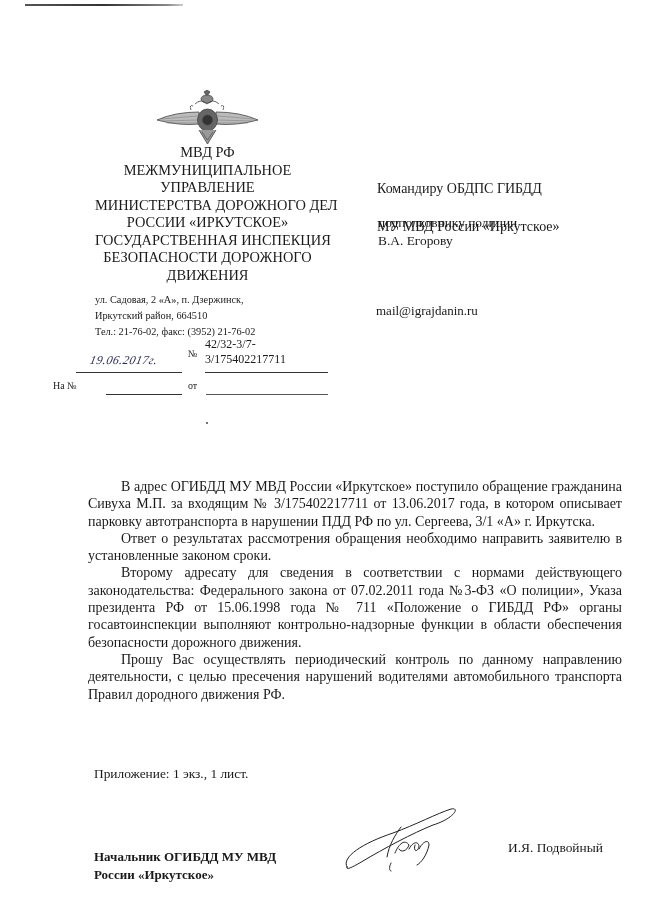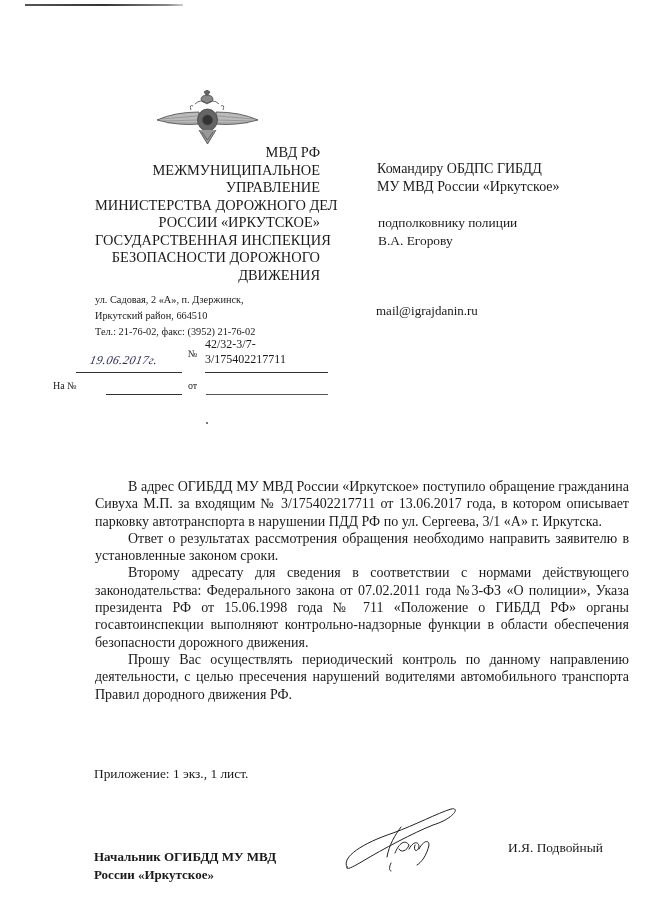--- a/index.html
+++ b/index.html
@@ -11,21 +11,21 @@
   .top-line {
     left: 25px; top: 4px; width: 158px; height: 2px;
     background: linear-gradient(90deg, #555 0%, #333 50%, #888 90%, #ccc 100%);
   }
   .emblem { left: 155px; top: 90px; width: 105px; height: 56px; }
 
   .org-block {
     left: 95px; top: 144px; width: 225px; text-align: center;
     font-size: 14.4px; line-height: 17.5px; letter-spacing: 0px;
   }
-  .org-block div { white-space: nowrap; text-align: right; }
+  .org-block div { white-space: nowrap; }
   .addr-block {
     left: 95px; top: 292px; width: 225px; 
     font-size: 10.3px; line-height: 16px;
   }
   .addr-block div { white-space: nowrap; }
 
   .reg-date-line { left: 76px; top: 372px; width: 106px; border-top: 1px solid #333; }
   .reg-date-val {
     left: 90px; top: 353px; font-style: italic; font-size: 12px; color: #2b2b55;
     transform: skewX(-12deg); letter-spacing: 0.5px;
@@ -33,27 +33,27 @@
   .reg-num-label { left: 188px; top: 348px; font-size: 10px; }
   .reg-num-val { left: 205px; top: 337px; font-size: 12px; line-height: 15px; }
   .reg-num-line { left: 205px; top: 372px; width: 123px; border-top: 1px solid #333; }
   .na-label { left: 53px; top: 380px; font-size: 10px; }
   .na-line { left: 106px; top: 394px; width: 76px; border-top: 1px solid #333; }
   .ot-label { left: 188px; top: 380px; font-size: 10px; }
   .ot-line { left: 206px; top: 394px; width: 122px; border-top: 1px solid #555; }
   .dot { left: 206px; top: 422px; width: 2px; height: 2px; background: #777; }
 
   .addressee { left: 377px; top: 160px; font-size: 14px; line-height: 17.5px; }
-  .addressee div { white-space: nowrap; }
+  .addressee div { white-space: nowrap; margin-top: 20px; }
   .rank { left: 378px; top: 214px; font-size: 13.4px; line-height: 18px; }
   .rank div { white-space: nowrap; }
   .email { left: 376px; top: 303px; font-size: 13px; }
 
   .body-text {
-    left: 95px; top: 478px; width: 534px;
+    left: 88px; top: 478px; width: 534px;
     font-size: 14px; line-height: 17.3px; text-align: justify;
   }
   .body-text p { margin: 0; text-indent: 33px; text-align: justify; }
 
   .attach { left: 94px; top: 766px; font-size: 13.4px; text-align: right; }
   .signer-title { left: 94px; top: 848px; font-size: 13px; line-height: 17.5px; font-weight: bold; }
   .signer-title div { white-space: nowrap; }
   .signature { left: 343px; top: 805px; width: 115px; height: 68px; }
   .signer-name { left: 508px; top: 840px; font-size: 13.4px; }
 </style>

